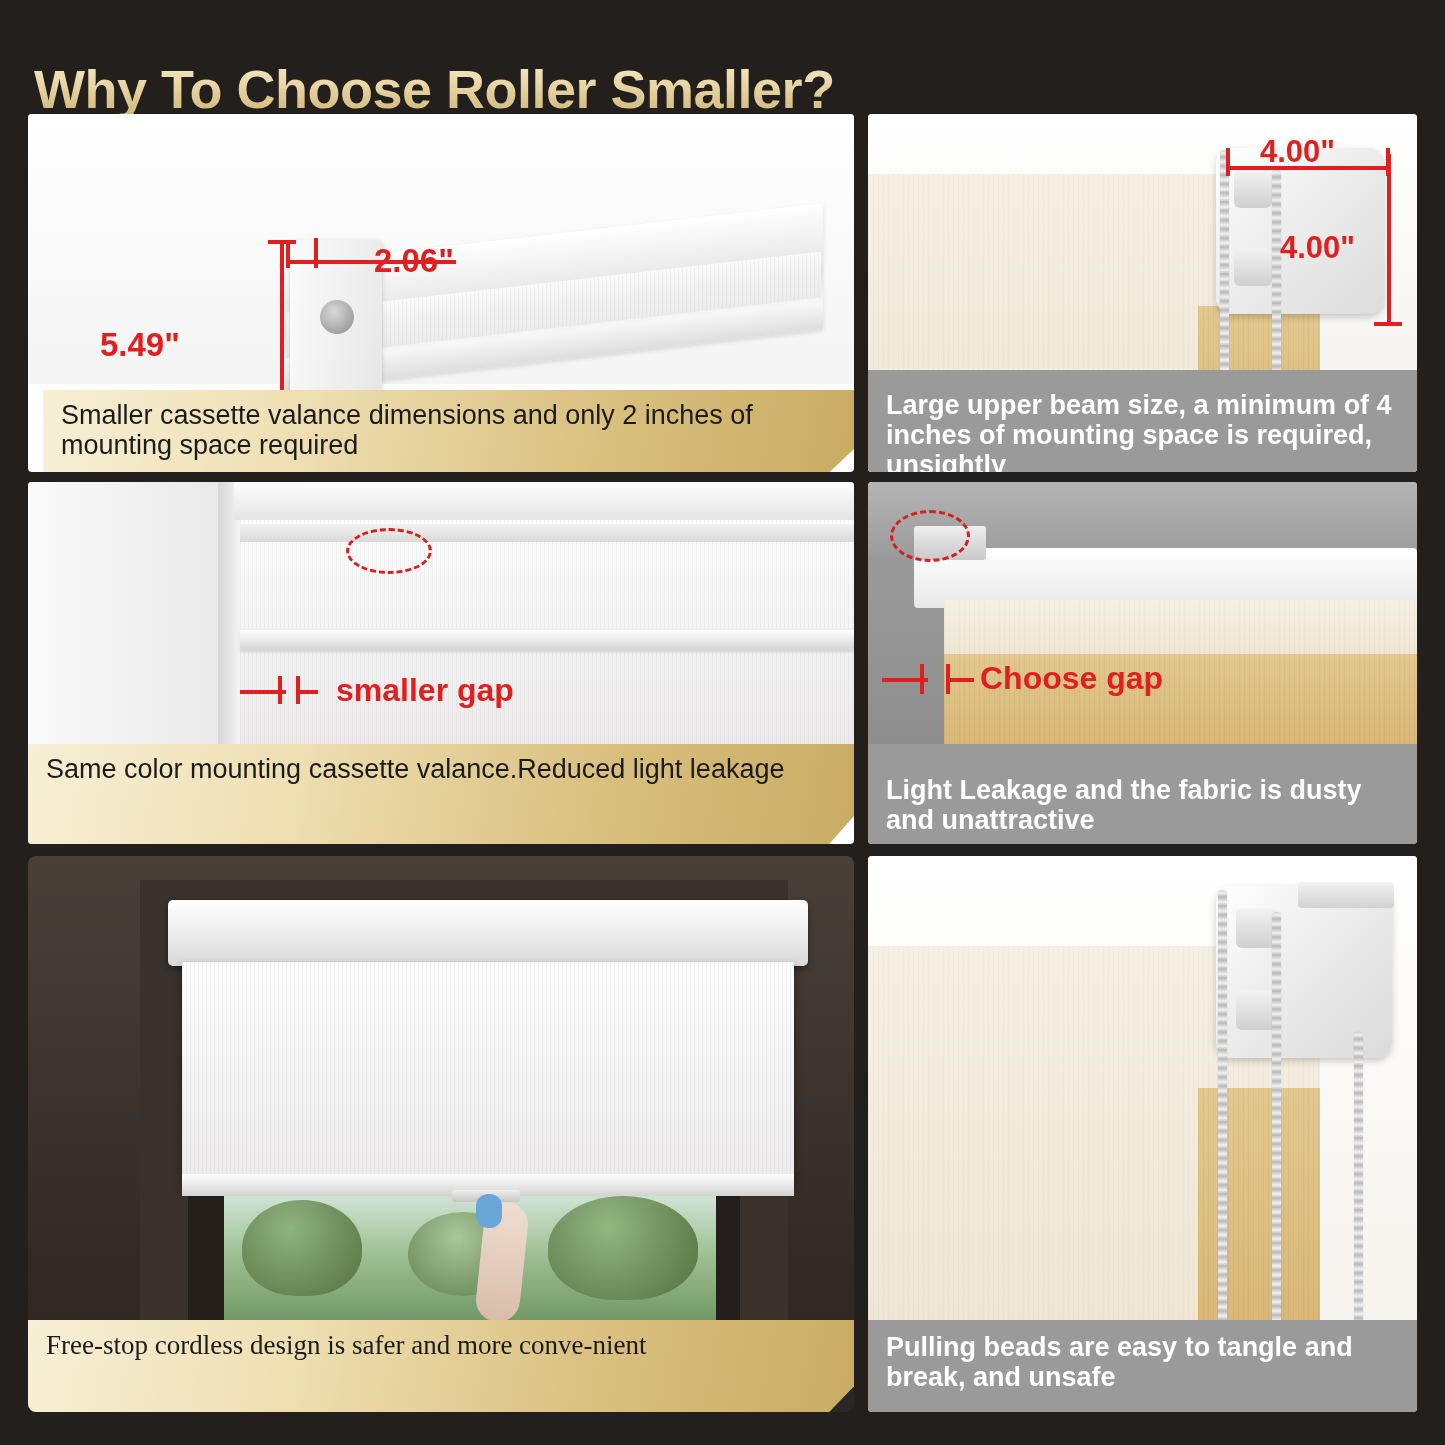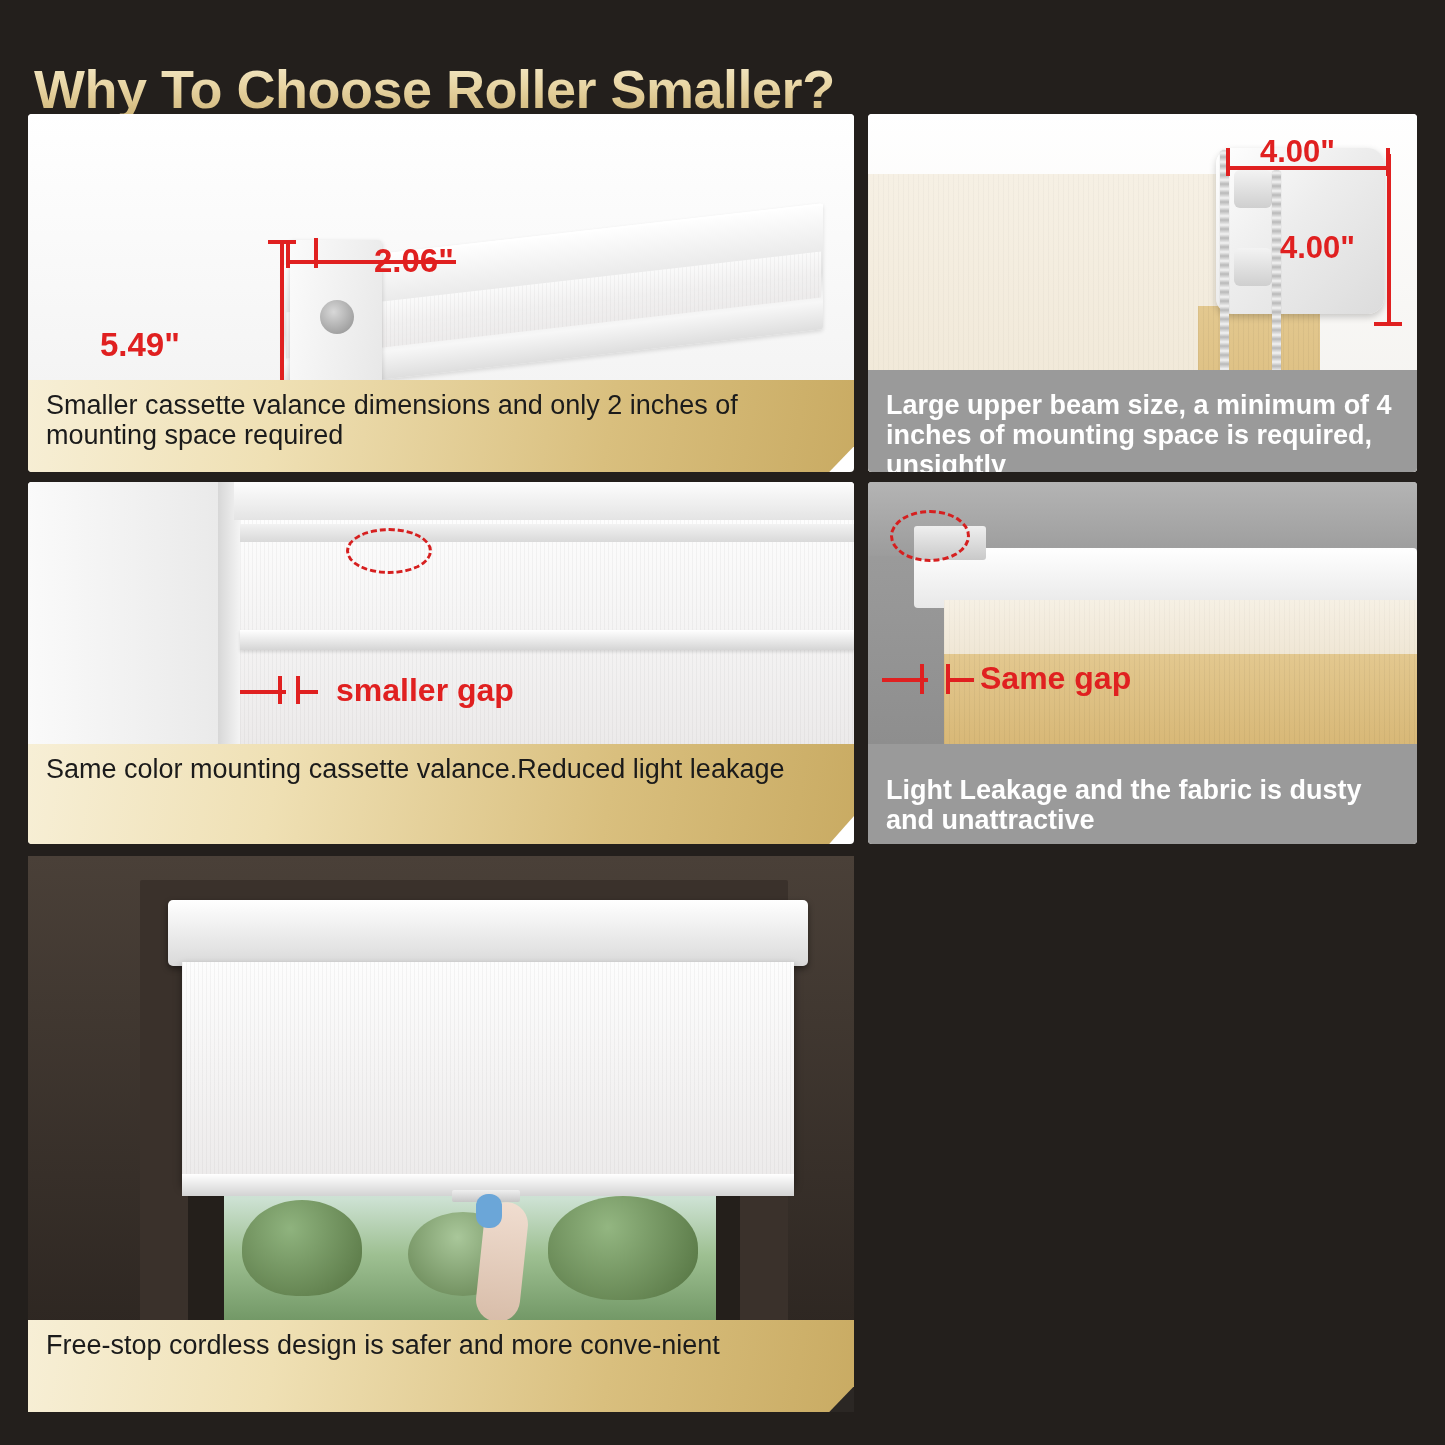--- a/index.html
+++ b/index.html
@@ -103,21 +103,21 @@
     <div class="dim-line" style="left:258px;top:146px;width:170px;height:4px;"></div>
     <div class="dim-line" style="left:258px;top:126px;width:4px;height:28px;"></div>
     <div class="dim-line" style="left:286px;top:124px;width:4px;height:30px;"></div>
     <div class="dim-txt" style="left:346px;top:128px;font-size:33px;">2.06"</div>
 
     <div class="dim-line" style="left:252px;top:126px;width:4px;height:200px;"></div>
     <div class="dim-line" style="left:240px;top:126px;width:28px;height:4px;"></div>
     <div class="dim-line" style="left:240px;top:322px;width:28px;height:4px;"></div>
     <div class="dim-txt" style="left:72px;top:212px;font-size:33px;">5.49"</div>
 
-    <div class="caption cap-gold cap-gold-clip" style="height:92px;">Smaller cassette valance dimensions and only 2 inches of mounting space required</div>
+    <div class="caption cap-gold cap-gold-clip" style="height:82px;margin-left:15px;">Smaller cassette valance dimensions and only 2 inches of mounting space required</div>
   </div>
 
   <div class="panel" style="left:868px;top:114px;width:549px;height:358px;border-radius:4px;">
 
     <div class="ph" style="left:0;top:0;width:549px;height:358px;background:linear-gradient(180deg,#ffffff,#f2f0ec);"></div>
 
     <div class="ph fabric-cream" style="left:0;top:60px;width:452px;height:300px;"></div>
     <div class="ph fabric-tan" style="left:330px;top:192px;width:122px;height:168px;"></div>
 
     <div class="ph" style="left:348px;top:34px;width:168px;height:166px;border-radius:16px;
@@ -174,26 +174,26 @@
 
     <div class="ph fabric-cream" style="left:76px;top:118px;width:473px;height:58px;"></div>
     <div class="ph fabric-tan" style="left:76px;top:172px;width:473px;height:90px;"></div>
 
     <div class="ellipse-dash" style="left:22px;top:28px;width:74px;height:46px;"></div>
 
     <div class="dim-line" style="left:14px;top:196px;width:46px;height:4px;"></div>
     <div class="dim-line" style="left:52px;top:182px;width:4px;height:30px;"></div>
     <div class="dim-line" style="left:78px;top:182px;width:4px;height:30px;"></div>
     <div class="dim-line" style="left:80px;top:196px;width:26px;height:4px;"></div>
-    <div class="red-label" style="left:112px;top:178px;font-size:32px;">Same gap</div>
+    <div class="red-label" style="left:112px;top:178px;font-size:32px;">Choose gap</div>
 
     <div class="caption cap-gray" style="height:100px;padding-top:31px;">Light Leakage and the fabric is dusty and unattractive</div>
   </div>
 
-  <div class="panel" style="left:28px;top:856px;width:826px;height:556px;border-radius:0;background:#2b2724;">
+  <div class="panel" style="left:28px;top:856px;width:826px;height:556px;border-radius:8px;background:#2b2724;font-family:Liberation Serif, serif;">
 
     <div class="ph" style="left:0;top:0;width:826px;height:470px;background:linear-gradient(180deg,#4a4038,#2e2722);"></div>
 
     <div class="ph" style="left:112px;top:24px;width:648px;height:446px;background:#3a312b;border-radius:2px;"></div>
     <div class="ph" style="left:160px;top:60px;width:552px;height:410px;background:#241f1b;"></div>
 
     <div class="ph" style="left:196px;top:340px;width:492px;height:130px;background:linear-gradient(180deg,#cfe3d6 0%,#9ec092 45%,#6f9563 100%);"></div>
     <div class="ph" style="left:214px;top:344px;width:120px;height:96px;border-radius:50% 50% 45% 45%;background:radial-gradient(circle at 40% 30%,#8fb37e,#53713f);"></div>
     <div class="ph" style="left:520px;top:340px;width:150px;height:104px;border-radius:50% 50% 45% 45%;background:radial-gradient(circle at 40% 30%,#93b681,#51703e);"></div>
     <div class="ph" style="left:380px;top:356px;width:110px;height:84px;border-radius:50%;background:radial-gradient(circle at 45% 30%,#a9c79a,#5d7c4a);"></div>
@@ -202,14 +202,33 @@
     <div class="ph fabric-white" style="left:154px;top:106px;width:612px;height:222px;box-shadow:0 4px 8px rgba(0,0,0,.4);"></div>
     <div class="ph" style="left:154px;top:318px;width:612px;height:22px;background:linear-gradient(180deg,#ffffff,#d3d3d3);"></div>
     <div class="ph" style="left:424px;top:334px;width:68px;height:12px;background:linear-gradient(180deg,#efefef,#c6c6c6);border-radius:2px;"></div>
 
     <div class="ph" style="left:452px;top:346px;width:44px;height:120px;border-radius:22px;background:linear-gradient(180deg,#f0ddd0,#d8bda9);transform:rotate(6deg);"></div>
     <div class="ph" style="left:448px;top:338px;width:26px;height:34px;border-radius:12px;background:#6ba6d8;"></div>
 
     <div class="caption cap-gold cap-gold-clip" style="height:92px;">Free-stop cordless design is safer and more conve-nient</div>
   </div>
 
+  <div class="panel" style="left:868px;top:856px;width:549px;height:556px;border-radius:4px;">
+
+    <div class="ph" style="left:0;top:0;width:549px;height:470px;background:linear-gradient(180deg,#ffffff,#f6f3ee);"></div>
+
+    <div class="ph fabric-cream" style="left:0;top:90px;width:452px;height:380px;"></div>
+    <div class="ph fabric-tan" style="left:330px;top:232px;width:122px;height:238px;"></div>
+
+    <div class="ph" style="left:348px;top:30px;width:176px;height:172px;border-radius:16px;
+         background:linear-gradient(135deg,#ffffff 0%,#ededed 45%,#dadada 100%);box-shadow:0 3px 7px rgba(0,0,0,.2);"></div>
+    <div class="ph" style="left:368px;top:52px;width:40px;height:40px;border-radius:6px;background:linear-gradient(180deg,#f3f3f3,#cfcfcf);"></div>
+    <div class="ph" style="left:368px;top:134px;width:40px;height:40px;border-radius:6px;background:linear-gradient(180deg,#f3f3f3,#cfcfcf);"></div>
+    <div class="ph" style="left:430px;top:26px;width:96px;height:26px;background:linear-gradient(180deg,#f2f2f2,#d2d2d2);border-radius:4px;"></div>
+
+    <div class="chain" style="left:350px;top:34px;height:436px;"></div>
+    <div class="chain" style="left:404px;top:56px;height:414px;"></div>
+    <div class="chain" style="left:486px;top:176px;height:294px;"></div>
+
+    <div class="caption cap-gray" style="height:92px;padding-top:12px;">Pulling beads are easy to tangle and break, and unsafe</div>
+  </div>
 
 </div>
 
 </body></html>

